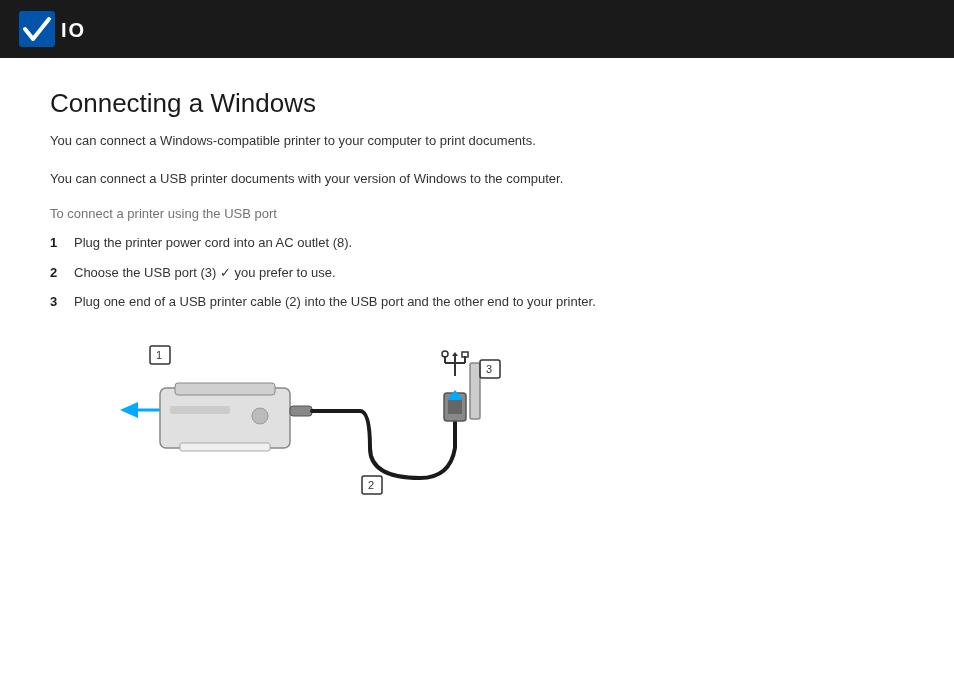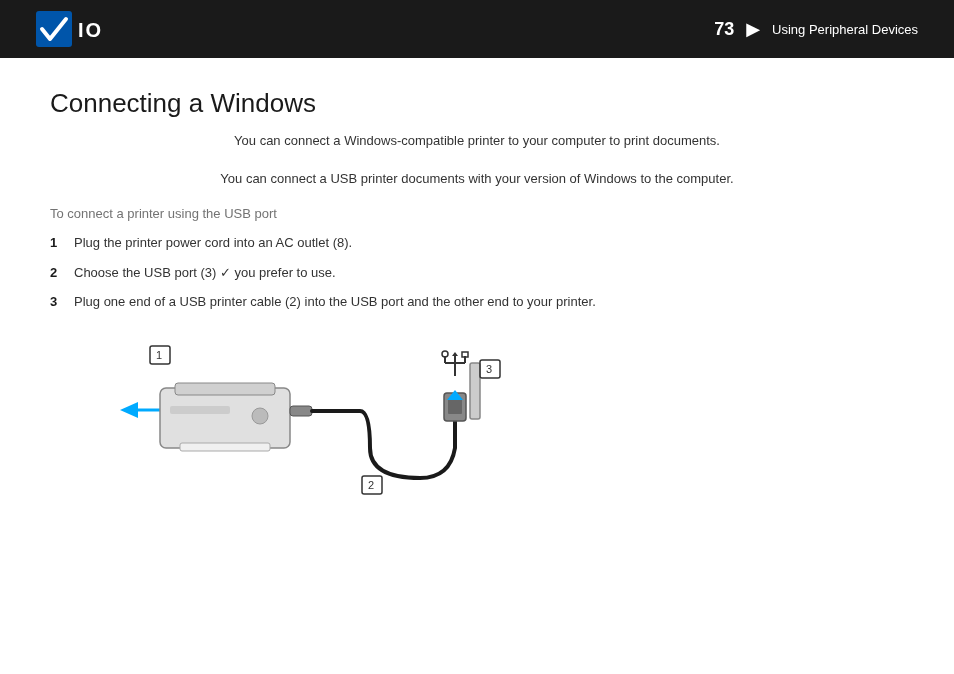--- a/index.html
+++ b/index.html
@@ -13,21 +13,21 @@
       overflow: hidden;
     }
 
     
     .header {
       background: #1a1a1a;
       height: 58px;
       display: flex;
       align-items: center;
       justify-content: space-between;
-      padding: 0 36px;
+      padding: 0 19px;
       gap: 28px;
     }
     .header-logo {
       display: flex;
       align-items: center;
     }
     .header-right {
       display: flex;
       align-items: center;
       gap: 12px;
@@ -57,21 +57,20 @@
       font-weight: normal;
       color: #1a1a1a;
       margin-bottom: 12px;
     }
 
     .intro-text {
       font-size: 13px;
       color: #333;
       margin-bottom: 18px;
       line-height: 1.5;
-      text-align: center;
     }
 
     .section-title {
       font-size: 16px;
       color: #0066cc;
       font-weight: bold;
       margin-bottom: 10px;
     }
 
     .sub-section-title {
@@ -122,25 +121,20 @@
 
 <div class="header">
   <div class="header-logo">
 
     <svg width="100" height="36" viewBox="0 0 100 36">
 
       <rect x="0" y="0" width="36" height="36" rx="3" fill="#0055aa"></rect>
       <polyline points="6,18 14,28 30,8" stroke="white" stroke-width="4" fill="none" stroke-linecap="round" stroke-linejoin="round"></polyline>
       <text x="42" y="26" font-family="Arial" font-size="20" font-weight="bold" fill="white" letter-spacing="2">IO</text>
     </svg>
-  </div>
-  <div class="header-right">
-    <span class="page-num">73</span>
-    <span class="header-arrow">▶</span>
-    <span class="header-section-title">Using Peripheral Devices</span>
   </div>
 </div>
 
 <div class="content">
 
   <h1 class="page-title">Connecting a Windows</h1>
 
   <p class="intro-text">You can connect a Windows-compatible printer to your computer to print documents.</p>
 
 

